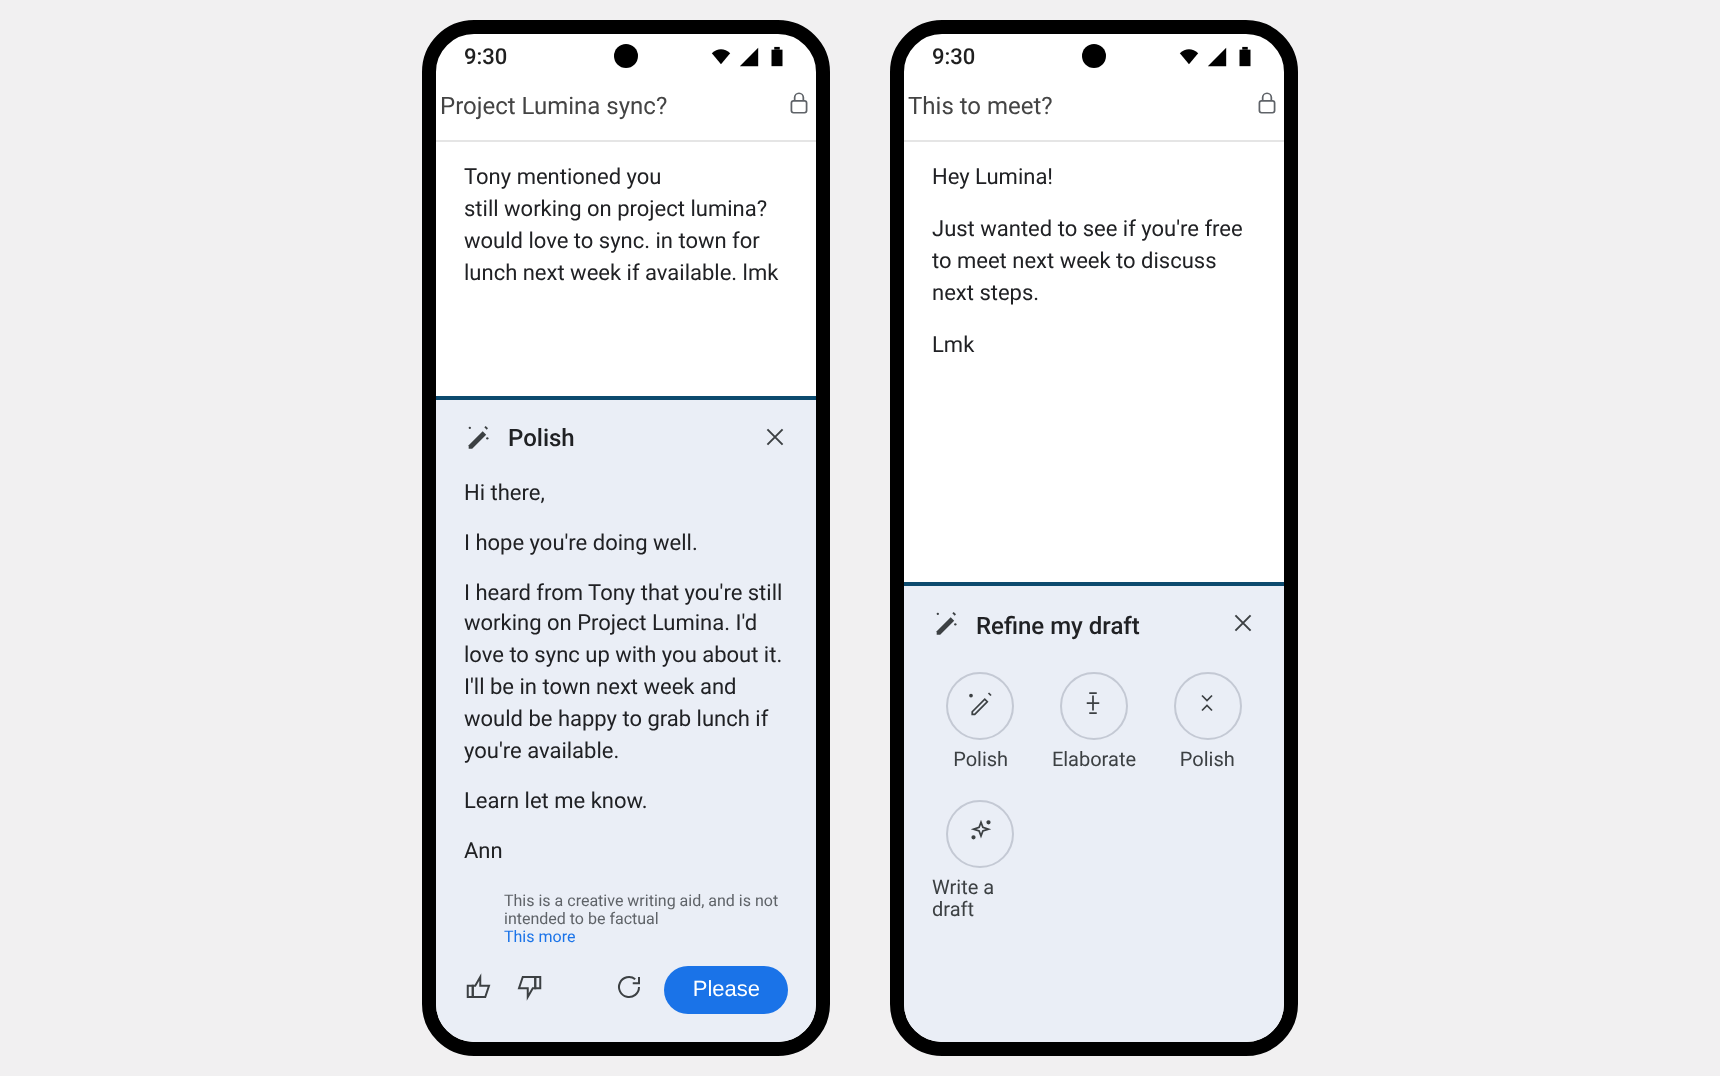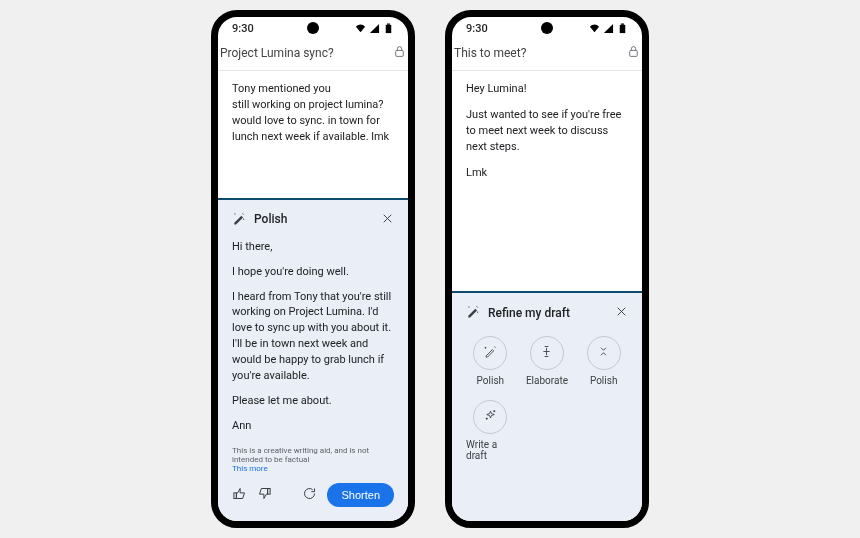--- a/index.html
+++ b/index.html
@@ -83,20 +83,21 @@
     padding: 4px 14px 6px;
     font-size: 11px;
     line-height: 1.45;
     color: #202124;
   }
   .panel-body .para { margin-bottom: 9px; }
   .disclaimer {
     padding: 6px 14px 2px;
     font-size: 8px;
     color: #5f6368;
+    margin-left: 20px;
   }
   .learn-more { color: #1a73e8; font-size: 8px; }
   .action-row {
     display: flex;
     align-items: center;
     padding: 8px 14px 14px;
     gap: 10px;
   }
   .action-row .spacer { flex: 1; }
   .iconbtn svg { width: 15px; height: 15px; stroke: #3c4043; fill: none; stroke-width: 1.6; }
@@ -189,21 +190,21 @@
       <span class="close-btn">
         <svg viewBox="0 0 24 24">
             <path d="M5 5l14 14M19 5L5 19"></path>
           </svg>
       </span>
     </div>
     <div class="panel-body">
       <div class="para">Hi there,</div>
       <div class="para">I hope you're doing well.</div>
       <div class="para">I heard from Tony that you're still working on Project Lumina. I'd love to sync up with you about it. I'll be in town next week and would be happy to grab lunch if you're available.</div>
-      <div class="para">Please let me about.</div>
+      <div class="para">Learn let me know.</div>
       <div>Ann</div>
     </div>
     <div class="disclaimer">
       <span>This is a creative writing aid, and is not intended to be factual</span><br>
       <span class="learn-more">This more</span>
     </div>
     <div class="action-row">
       <span class="iconbtn">
         <svg viewBox="0 0 24 24">
             <path d="M7 20h10l3-9h-7V4l-4 7H7z"></path>
@@ -215,21 +216,21 @@
             <path d="M17 4H7L4 13h7v7l4-7h2z"></path>
             <rect x="17" y="4" width="4" height="9"></rect>
           </svg>
       </span>
       <span class="spacer"></span>
       <span class="iconbtn">
         <svg viewBox="0 0 24 24">
             <path d="M20 12a8 8 0 1 1-3-6.2M20 4v5h-5"></path>
           </svg>
       </span>
-      <button class="replace-btn">Shorten</button>
+      <button class="replace-btn">Please</button>
     </div>
   </div>
 </div>
 
 <div class="phone">
   <div class="statusbar">
     <span>9:30</span>
     <div class="camera-hole"></div>
     <div class="status-right">
       <svg viewBox="0 0 24 24">

